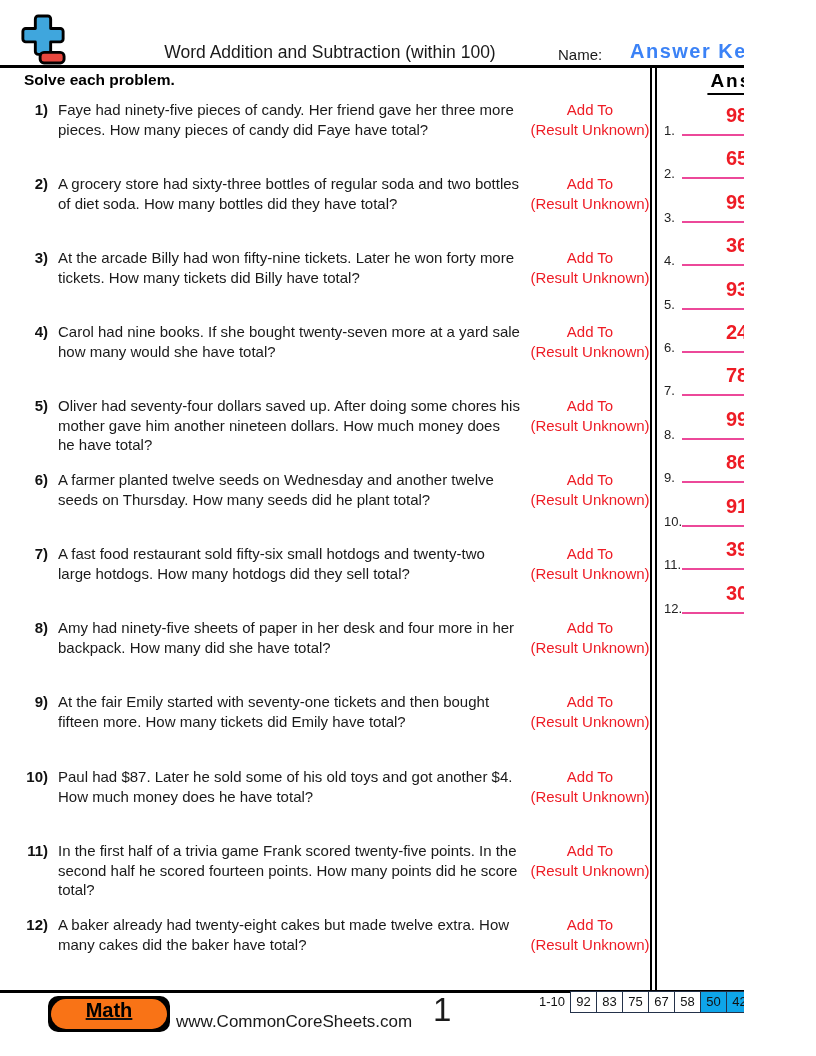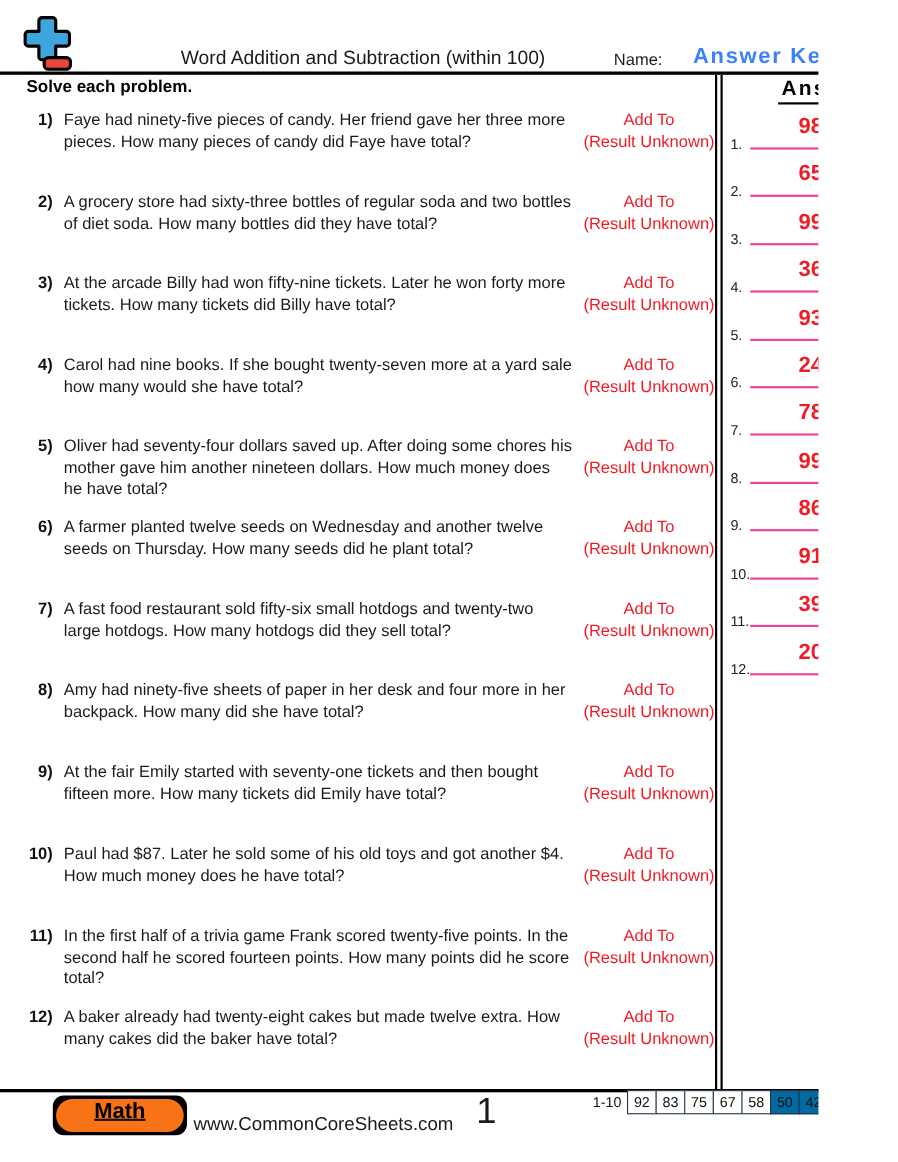--- a/index.html
+++ b/index.html
@@ -40,21 +40,21 @@
   .math-badge .pill span{font-size:20px;font-weight:bold;color:#000;}
   .website{position:absolute;left:176px;top:1012px;font-size:17px;color:#1a1a1a;}
   .page-num{position:absolute;left:433px;top:991px;font-size:33px;font-weight:400;color:#1a1a1a;}
   .score-row{position:absolute;display:flex;align-items:stretch;}
   .score-row.r1{left:521px;top:991px;}
   .score-row.r2{left:516px;top:1056px;justify-content:center;}
   .score-label{width:44px;text-align:right;padding-right:5px;font-size:13px;line-height:22px;color:#111;}
   .cell{width:25px;height:20px;line-height:20px;text-align:center;font-size:13px;color:#111;
         border:1px solid #24324a;background:#fff;box-sizing:content-box;}
   .cell + .cell{margin-left:-1px;}
-  .cell.blue{background:#0369a1;}
+  .cell.blue{background:#0ea5e9;}
 </style>
 </head>
 <body>
 
 <div class="page">
 
   <svg class="logo" viewBox="0 0 48 55">
     <path d="M19 3 h10 a3 3 0 0 1 3 3 v10 h10 a3 3 0 0 1 3 3 v8 a3 3 0 0 1 -3 3 h-10 v10 a3 3 0 0 1 -3 3 h-10 a3 3 0 0 1 -3 -3 v-10 h-10 a3 3 0 0 1 -3 -3 v-8 a3 3 0 0 1 3 -3 h10 v-10 a3 3 0 0 1 3 -3 z" fill="#3fa6dd" stroke="#000" stroke-width="3" stroke-linejoin="round"></path>
     <rect x="21" y="41" width="25" height="11" rx="4" fill="#e8473e" stroke="#000" stroke-width="3"></rect>
   </svg>
@@ -204,21 +204,21 @@
   <div class="answer-row" style="top:495px">
     <span class="a-num">10.</span>
     <div class="a-line">91</div>
   </div>
   <div class="answer-row" style="top:538px">
     <span class="a-num">11.</span>
     <div class="a-line">39</div>
   </div>
   <div class="answer-row" style="top:582px">
     <span class="a-num">12.</span>
-    <div class="a-line">20</div>
+    <div class="a-line">30</div>
   </div>
 
   <div class="footer-rule"></div>
   <div class="math-badge">
     <div class="pill">
         <span>Math</span>
       </div>
   </div>
   <div class="website">www.CommonCoreSheets.com</div>
   <div class="page-num">1</div>

